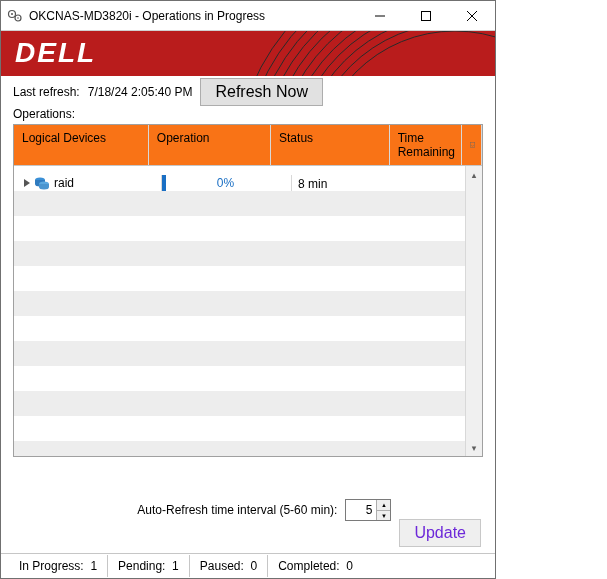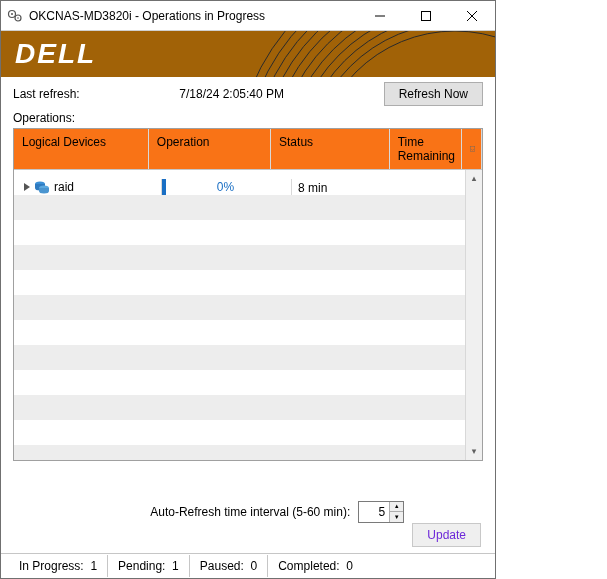--- a/index.html
+++ b/index.html
@@ -30,40 +30,40 @@
   .win-controls { display: flex; }
   .win-btn {
     width: 46px; height: 30px;
     display: flex; align-items: center; justify-content: center;
     font-family: "Segoe UI Symbol", sans-serif;
     font-size: 10px;
   }
   
   .banner {
     height: 53px;
-    background: #a16207;
+    background: #b91c1c;
     position: relative;
     overflow: hidden;
     display: flex; align-items: center;
     padding-left: 14px;
   }
   .banner svg.arcs { position: absolute; right: -40px; top: -60px; }
   .dell-logo { color: #fff; font-size: 28px; font-weight: 800; letter-spacing: 2px; font-style: italic; position: relative; z-index: 2; }
   
   .refresh-row {
     height: 38px;
-    display: flex; align-items: center; justify-content: space-between;
+    display: flex; align-items: center; justify-content: flex-start;
     padding: 0 12px;
-    gap: 24px;
+    gap: 8px;
   }
   .btn {
     background: #e1e1e1;
     border: 1px solid #adadad;
     padding: 4px 14px;
-    font-size: 12px;
+    font-size: 16px;
     cursor: pointer;
   }
   .btn:disabled, .btn.disabled {
     color: #6d28d9;
     border-color: #c8c8c8;
     background: #efefef;
     margin-top: 46px;
   }
   
   .ops-label { padding: 0 12px 3px 12px; font-size: 12px; }

